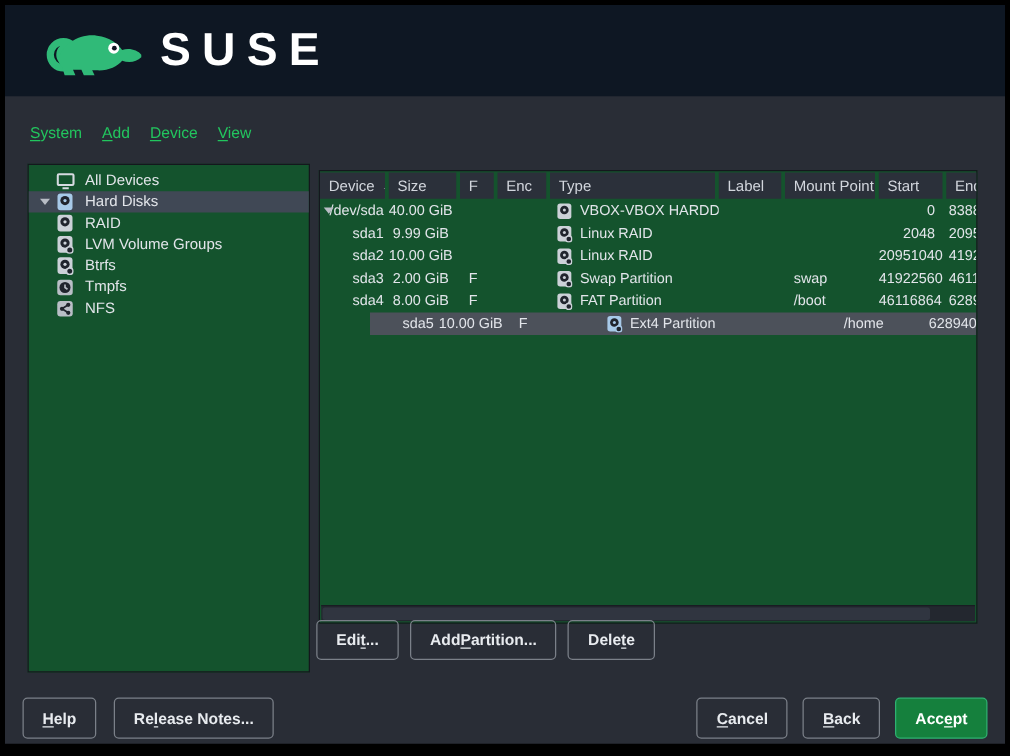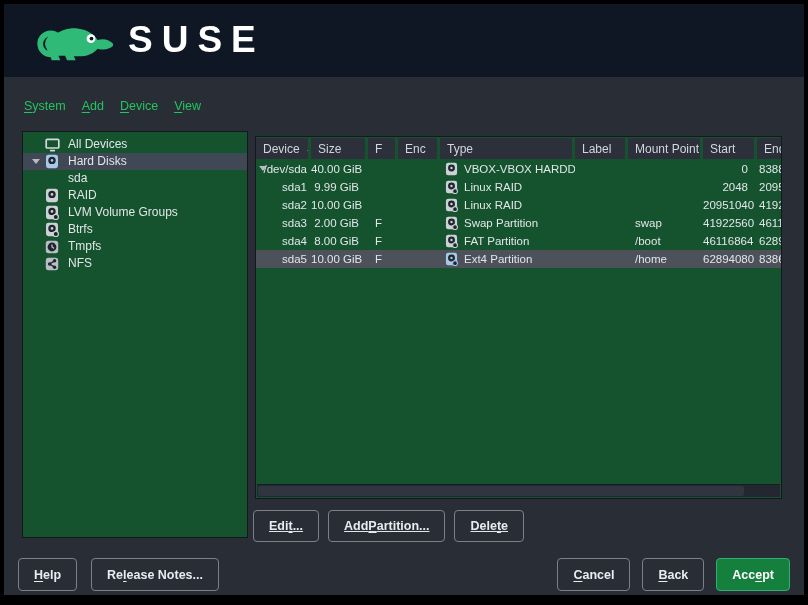--- a/index.html
+++ b/index.html
@@ -38,39 +38,39 @@
   
   .table-panel { position:absolute; left:251px; top:132px; width:527px; height:363px;
                  display:flex; flex-direction:column; overflow:hidden; }
   .tgrid { display:grid; grid-template-columns:55px 57px 30px 42px 135px 53px 75px 54px 1fr; }
   .thead { height:23px; }
   .th { padding-right:3px; height:100%; }
   .th:last-child { padding-right:0; }
   .th-in { background:#2b303a; height:21px; margin-top:1px; display:flex; align-items:center;
            padding-left:7px; font-size:12px; color:#d2d6dd; white-space:nowrap; overflow:hidden; }
   .trow { height:18px; line-height:18px; font-size:11.5px; }
-  .trow.selected { background:#4c515a; }
+  .trow.selected { background:#4c515a;margin-left:40px; }
   .td { white-space:nowrap; overflow:hidden; padding-left:7px; }
   .td.num { text-align:right; padding-right:9px; padding-left:0; }
   .td.devcell { position:relative; text-align:right; padding-right:4px; }
   .td.devcell .arrow-down { position:absolute; left:3px; top:6px; }
   .td.typecell { display:flex; align-items:center; gap:6px; padding-left:5px; }
   .td.endcell { padding-left:2px; }
   .tspacer { flex:1; }
   .hscroll { height:13px; margin:1px 1px 1px 1px; background:#23272f; position:relative;
              border-top:1px solid #191c23; }
   .hthumb { position:absolute; left:1px; top:1px; height:10px; width:93%; background:#303540;
             border-radius:2px; }
 
   
   .btn { display:inline-flex; align-items:center; justify-content:center;
          height:32px; padding:0 15px; background:transparent; border:1px solid #7b8089;
          border-radius:4px; color:#e8ebef; font-size:12.5px; font-weight:bold;
          font-family:"Liberation Sans", sans-serif; white-space:nowrap; }
-  .row-actions { position:absolute; left:249px; top:506px; display:flex; gap:9px;text-decoration:underline; }
+  .row-actions { position:absolute; left:249px; top:492px; display:flex; gap:9px; }
   .footer { position:absolute; left:14px; right:14px; top:554px; height:33px;
             display:flex; align-items:center; }
   .footer .btn { height:33px; }
   .footer-left { display:flex; gap:14px; }
   .footer-right { display:flex; gap:12px; margin-left:auto; }
   .btn.accept { background:#15803d; border-color:#2fb171; color:#fff; }
 
   svg { display:block; }
 </style>
 </head>
@@ -121,23 +121,20 @@
         <span class="ticon">
           <svg width="14" height="15" viewBox="0 0 14 15">
                 <rect x="1" y="0.8" width="12" height="13.4" rx="2.4" fill="#a7c9e8"></rect>
                 <circle cx="7" cy="6.4" r="3.7" fill="#20242d"></circle>
                 <circle cx="7" cy="6.4" r="1.3" fill="#a7c9e8"></circle>
               </svg>
         </span>
         <span class="tree-label">Hard Disks</span>
       </div>
 
-      <div class="tree-row child">
-        <span class="tree-label">sda</span>
-      </div>
 
       <div class="tree-row">
         <span class="tw"></span>
         <span class="ticon">
           <svg width="14" height="15" viewBox="0 0 14 15">
                 <rect x="1" y="0.8" width="12" height="13.4" rx="2.4" fill="#ccd1d8"></rect>
                 <circle cx="7" cy="6.4" r="3.7" fill="#20242d"></circle>
                 <circle cx="7" cy="6.4" r="1.3" fill="#ccd1d8"></circle>
               </svg>
         </span>

